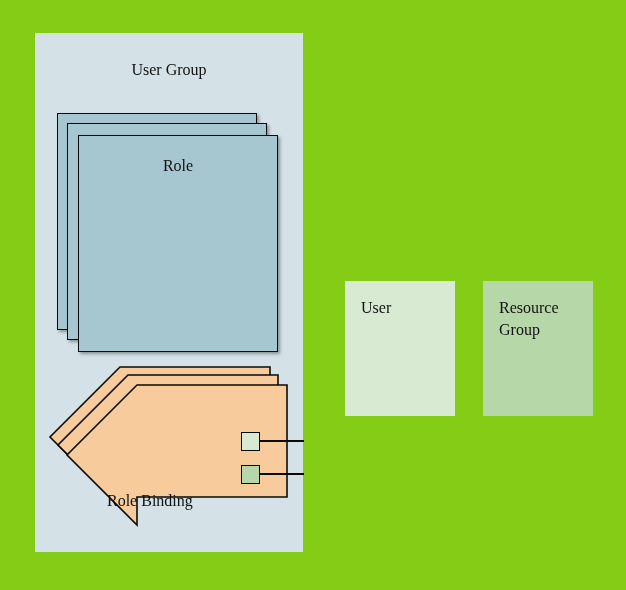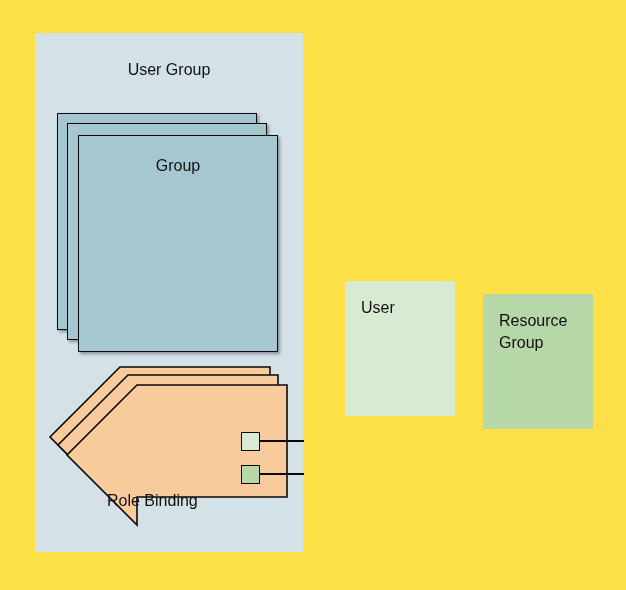--- a/index.html
+++ b/index.html
@@ -4,23 +4,23 @@
 <style>
   html, body {
     margin: 0;
     padding: 0;
     background: #000000;
   }
   #canvas {
     position: relative;
     width: 626px;
     height: 590px;
-    background: #fde047;
+    background: #84cc16;
     overflow: hidden;
-    font-family: Liberation Sans, sans-serif;
+    font-family: Liberation Serif, serif;
   }
 
   
   .group-panel {
     position: absolute;
     left: 35px;
     top: 33px;
     width: 268px;
     height: 519px;
     background: #d4e1e6;
@@ -122,37 +122,36 @@
     color: #111111;
     line-height: 1.35;
   }
   .plain-box.role-box {
     left: 345px; top: 281px; width: 110px; height: 135px;
     background: #d9ead3;
   }
   .plain-box.resource-box {
     left: 483px; top: 281px; width: 110px; height: 135px;
     background: #b6d7a8;
-    margin-top: 13px;
   }
 </style>
 </head>
 <body>
 
 <div id="canvas">
 
   <div class="group-panel">
     <div class="group-title">User Group</div>
   </div>
 
   <div class="user-stack">
     <div class="user-card l1"></div>
     <div class="user-card l2"></div>
     <div class="user-card l3"></div>
-    <div class="user-label">Group</div>
+    <div class="user-label">Role</div>
   </div>
 
   <div class="rb-stack">
 
     <svg class="rb-arrow l1" viewBox="0 0 220 140">
       <polygon points="70,0 220,0 220,112 70,112 70,140 0,70 70,0" fill="#f8cb9c" stroke="#0a0a0a" stroke-width="1.6"></polygon>
     </svg>
 
     <svg class="rb-arrow l2" viewBox="0 0 220 140">
       <polygon points="70,0 220,0 220,112 70,112 70,140 0,70 70,0" fill="#f8cb9c" stroke="#0a0a0a" stroke-width="1.6"></polygon>

